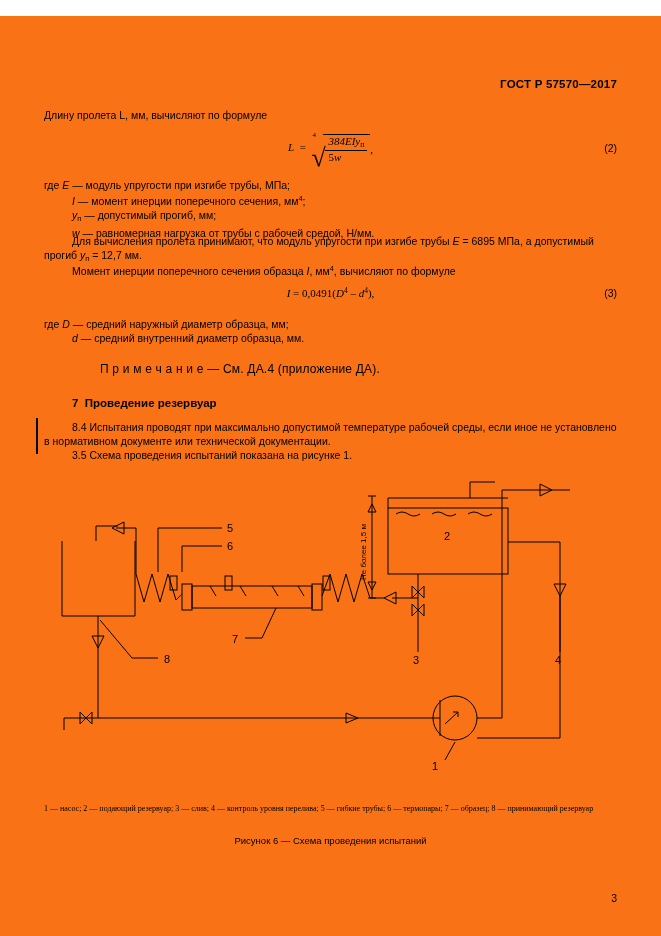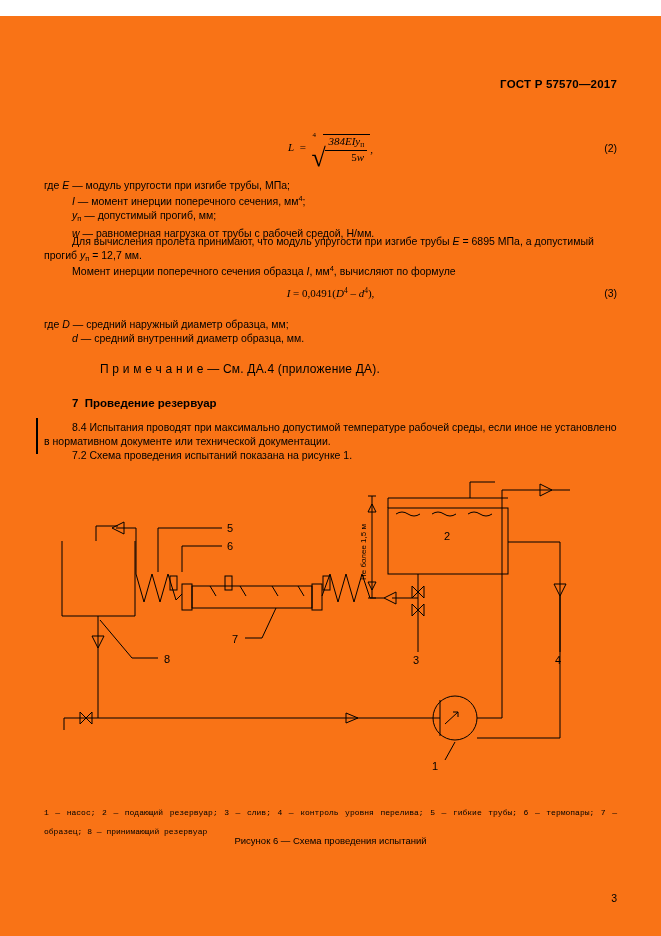--- a/index.html
+++ b/index.html
@@ -54,21 +54,21 @@
     right: 44px;
     font-family: "Liberation Sans", sans-serif;
     font-size: 10.5px;
   }
   i.it { font-style: italic; }
   .sub { font-size: 7.5px; vertical-align: -2px; }
   .sup { font-size: 7.5px; vertical-align: 4px; }
   .frac {
     display: inline-block;
     vertical-align: middle;
-    text-align: right;
+    text-align: left;
     line-height: 1.15;
   }
   .frac .num {
     display: block;
     border-bottom: 1px solid #000;
     padding: 0 3px;
   }
   .frac .den {
     display: block;
     padding: 0 3px;
@@ -121,23 +121,23 @@
     position: absolute;
     left: 0; right: 0;
     text-align: center;
     font-family: "Liberation Sans", sans-serif;
     font-size: 9.5px;
   }
   .legend {
     position: absolute;
     left: 44px;
     right: 44px;
-    font-family: Liberation Mono, monospace;
+    font-family: Liberation Serif, serif;
     font-size: 8px;
-    line-height: 19px;
+    line-height: 11px;
     text-align: justify;
   }
   .pagenum {
     position: absolute;
     right: 44px;
     bottom: 48px;
     font-family: "Liberation Sans", sans-serif;
     font-size: 10.5px;
   }
   .figure {
@@ -148,20 +148,23 @@
     height: 320px;
   }
 </style>
 </head>
 <body>
 
 <div class="page">
 
   <div class="header">ГОСТ Р 57570—2017</div>
 
+  <div class="body-text" style="top:92px;">
+    <span class="indent" style="display:inline-block;"></span><span>Длину пролета L, мм, вычисляют по формуле</span>
+  </div>
 
   <div class="eqline" style="top:118px;">
     <i class="it">L</i>&nbsp;&nbsp;=&nbsp;
     <span class="radic">
       <span class="rindex">4</span>
       <span class="rsign">√</span>
       <span class="rbody">
         <span class="frac">
           <span class="num"><i class="it">384EIy</i><span class="sub">п</span></span>
           <span class="den">5<i class="it">w</i></span>
@@ -202,21 +205,21 @@
     <span>7</span>&nbsp;&nbsp;<span>Проведение резервуар</span>
   </div>
 
   <div class="changebar" style="top:402px; height:36px;"></div>
 
   <div class="body-text" style="top:404px;">
     <span style="display:inline-block;width:28px;"></span><span>8.4  Испытания проводят при максимально допустимой температуре рабочей среды, если иное не установлено в нормативном документе или технической документации.</span>
   </div>
 
   <div class="body-text" style="top:432px;">
-    <span style="display:inline-block;width:28px;"></span><span>7.2  Схема проведения испытаний показана на рисунке 1.</span>
+    <span style="display:inline-block;width:28px;"></span><span>3.5  Схема проведения испытаний показана на рисунке 1.</span>
   </div>
 
   <div class="figure">
     <svg width="585" height="320" viewBox="0 0 585 320">
       <g stroke="#000" fill="none" stroke-width="1">
 
         <path d="M22,73 L22,148 L95,148 L95,73"></path>
         <path d="M56,73 L56,58 L78,58"></path>
 
         <path d="M58,148 L58,250"></path>

